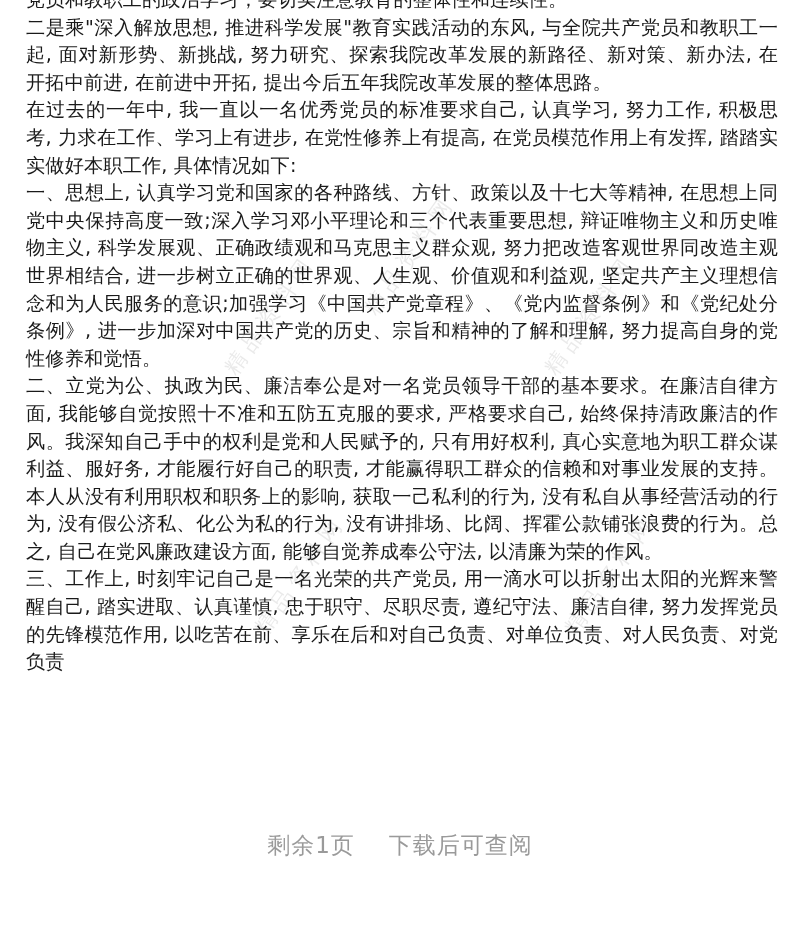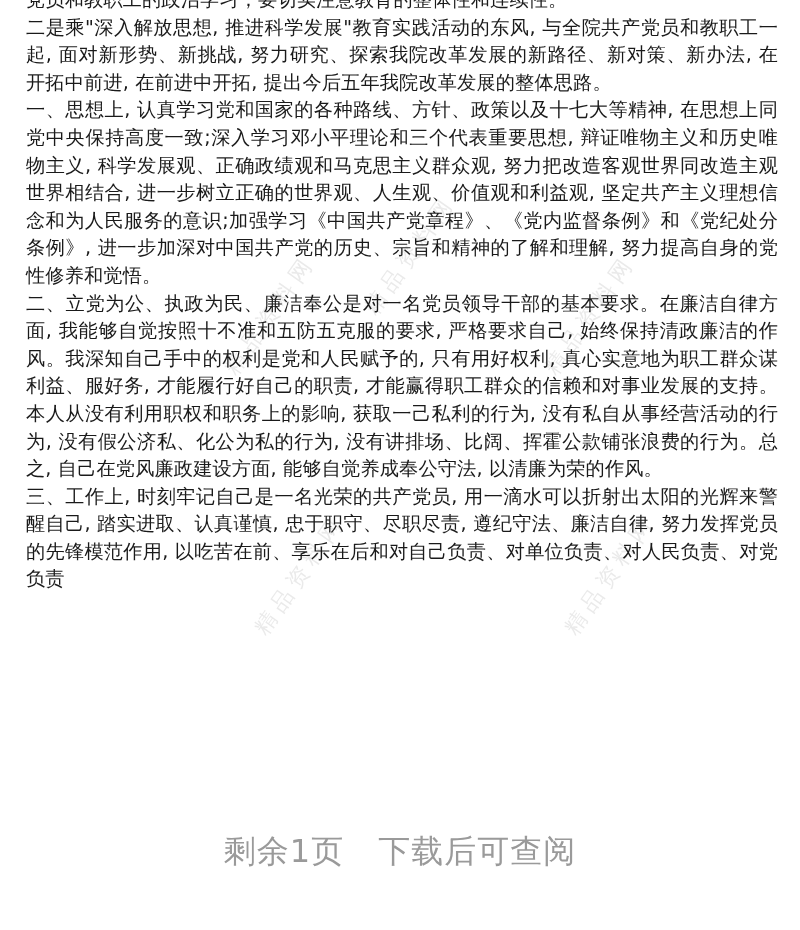--- a/index.html
+++ b/index.html
@@ -13,37 +13,38 @@
     letter-spacing: 0.15px;
   }
   .doc p { margin: 0; text-align: justify; text-align-last: left; }
   .watermark {
     position: absolute; color: #d9d9d9; font-size: 22px; opacity: 0.55;
     transform: rotate(-55deg); white-space: nowrap; pointer-events: none;
     letter-spacing: 6px;
   }
   .footer-note {
     position: absolute; left: 0; top: 830px; width: 800px; text-align: center;
-    color: #9a9a9a; font-size: 32px; letter-spacing: 1px;
+    color: #9a9a9a; font-size: 23px; letter-spacing: 1px;
     font-family: "DejaVu Sans", "Liberation Sans", sans-serif;
   }
   .footer-note span.gap { display: inline-block; width: 34px; }
 </style>
 </head>
 <body>
 
 <div class="watermark" style="left:200px; top:300px;">精品资料网</div>
 <div class="watermark" style="left:340px; top:240px;">精品资料网</div>
 <div class="watermark" style="left:520px; top:300px;">精品资料网</div>
 <div class="watermark" style="left:230px; top:560px;">精品资料网</div>
 <div class="watermark" style="left:540px; top:560px;">精品资料网</div>
 
 <div class="doc">
   <p>党员和教职工的政治学习，要切实注意教育的整体性和连续性。</p>
   <p>二是乘"深入解放思想, 推进科学发展"教育实践活动的东风, 与全院共产党员和教职工一起, 面对新形势、新挑战, 努力研究、探索我院改革发展的新路径、新对策、新办法, 在开拓中前进, 在前进中开拓, 提出今后五年我院改革发展的整体思路。</p>
+  <p>在过去的一年中, 我一直以一名优秀党员的标准要求自己, 认真学习, 努力工作, 积极思考, 力求在工作、学习上有进步, 在党性修养上有提高, 在党员模范作用上有发挥, 踏踏实实做好本职工作, 具体情况如下:</p>
   <p>一、思想上, 认真学习党和国家的各种路线、方针、政策以及十七大等精神, 在思想上同党中央保持高度一致;深入学习邓小平理论和三个代表重要思想, 辩证唯物主义和历史唯物主义, 科学发展观、正确政绩观和马克思主义群众观, 努力把改造客观世界同改造主观世界相结合, 进一步树立正确的世界观、人生观、价值观和利益观, 坚定共产主义理想信念和为人民服务的意识;加强学习《中国共产党章程》、《党内监督条例》和《党纪处分条例》, 进一步加深对中国共产党的历史、宗旨和精神的了解和理解, 努力提高自身的党性修养和觉悟。</p>
   <p>二、立党为公、执政为民、廉洁奉公是对一名党员领导干部的基本要求。在廉洁自律方面, 我能够自觉按照十不准和五防五克服的要求, 严格要求自己, 始终保持清政廉洁的作风。我深知自己手中的权利是党和人民赋予的, 只有用好权利, 真心实意地为职工群众谋利益、服好务, 才能履行好自己的职责, 才能赢得职工群众的信赖和对事业发展的支持。本人从没有利用职权和职务上的影响, 获取一己私利的行为, 没有私自从事经营活动的行为, 没有假公济私、化公为私的行为, 没有讲排场、比阔、挥霍公款铺张浪费的行为。总之, 自己在党风廉政建设方面, 能够自觉养成奉公守法, 以清廉为荣的作风。</p>
   <p>三、工作上, 时刻牢记自己是一名光荣的共产党员, 用一滴水可以折射出太阳的光辉来警醒自己, 踏实进取、认真谨慎, 忠于职守、尽职尽责, 遵纪守法、廉洁自律, 努力发挥党员的先锋模范作用, 以吃苦在前、享乐在后和对自己负责、对单位负责、对人民负责、对党负责</p>
 </div>
 
 <div class="footer-note">
   <span>剩余1页</span><span class="gap"></span><span>下载后可查阅</span>
 </div>
 
 </body></html>

